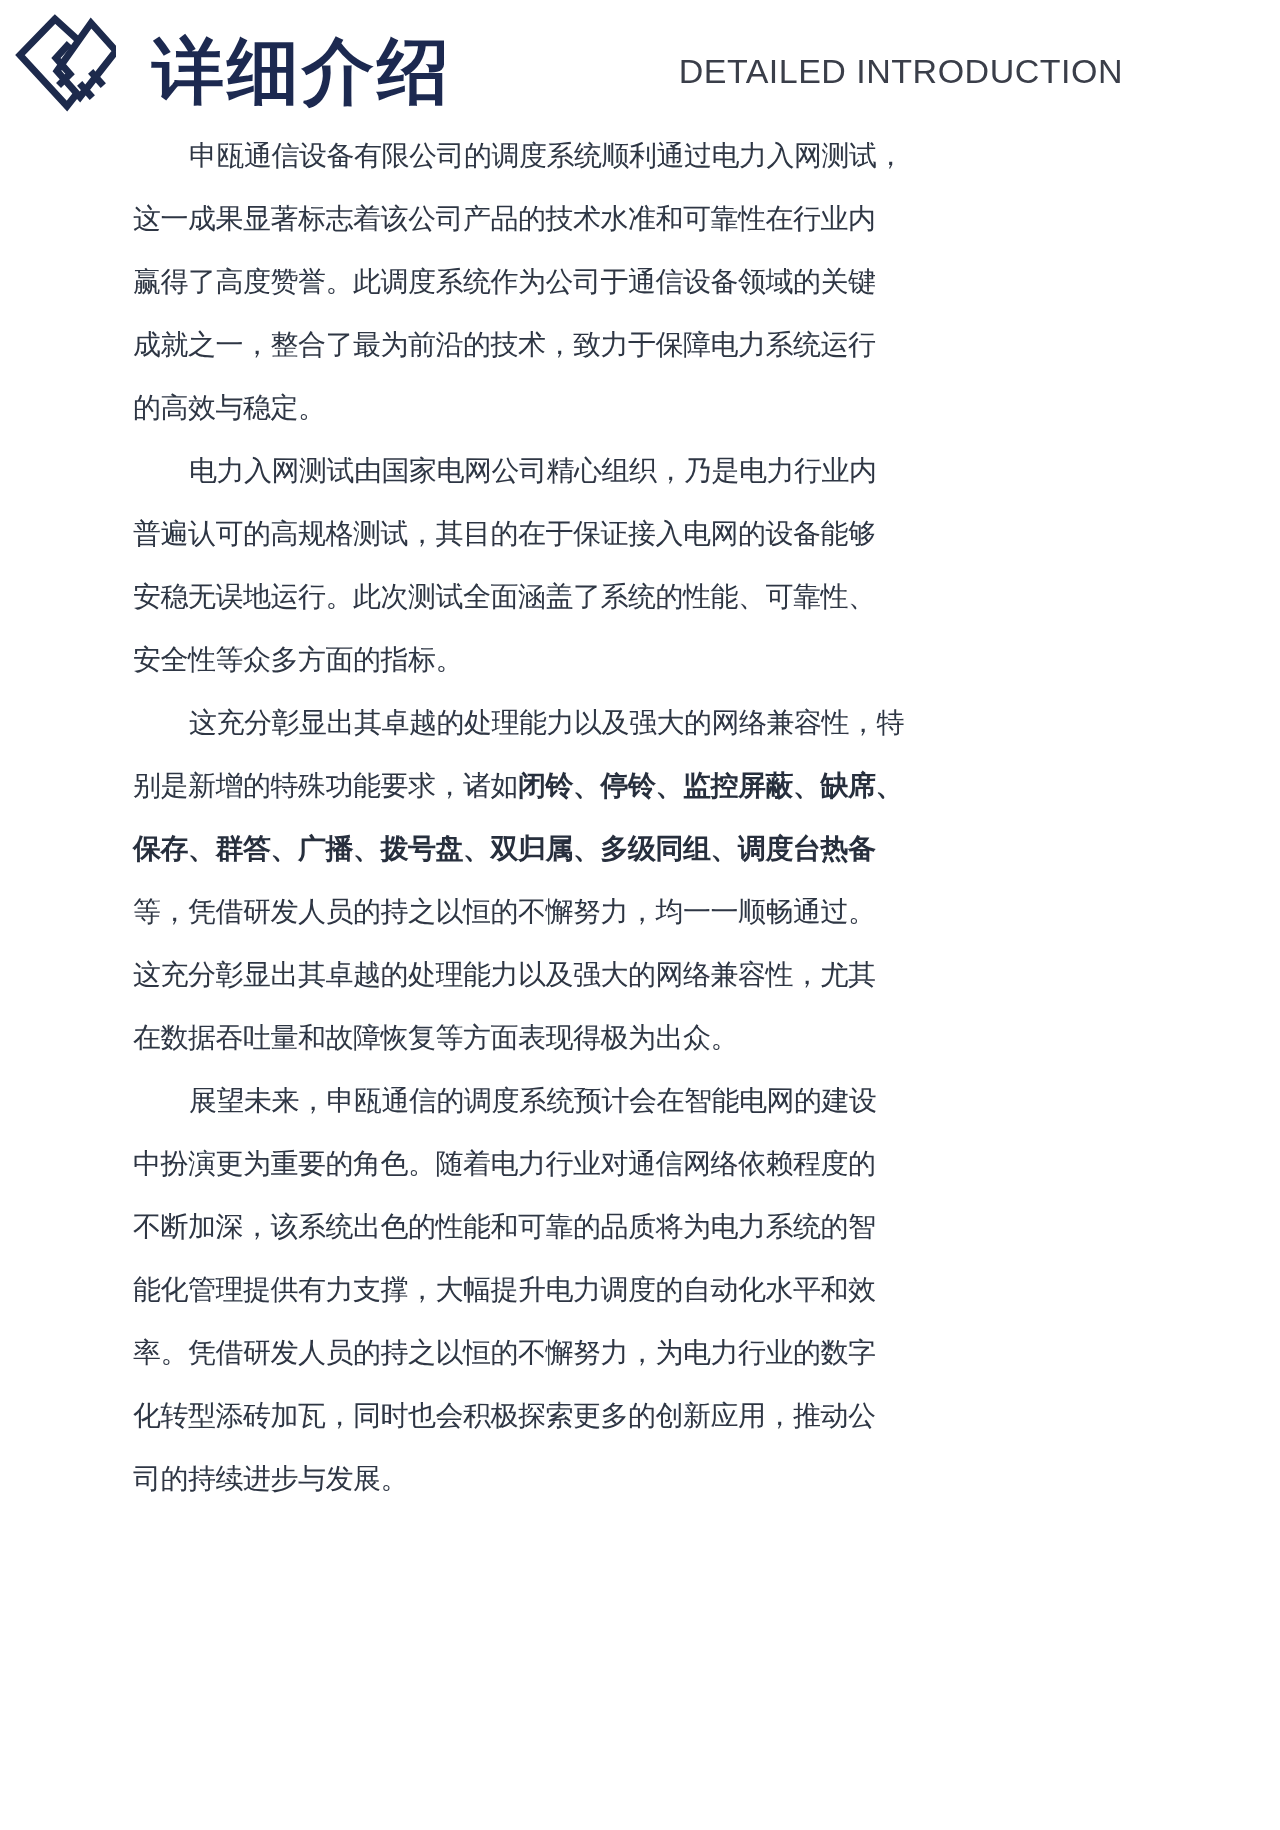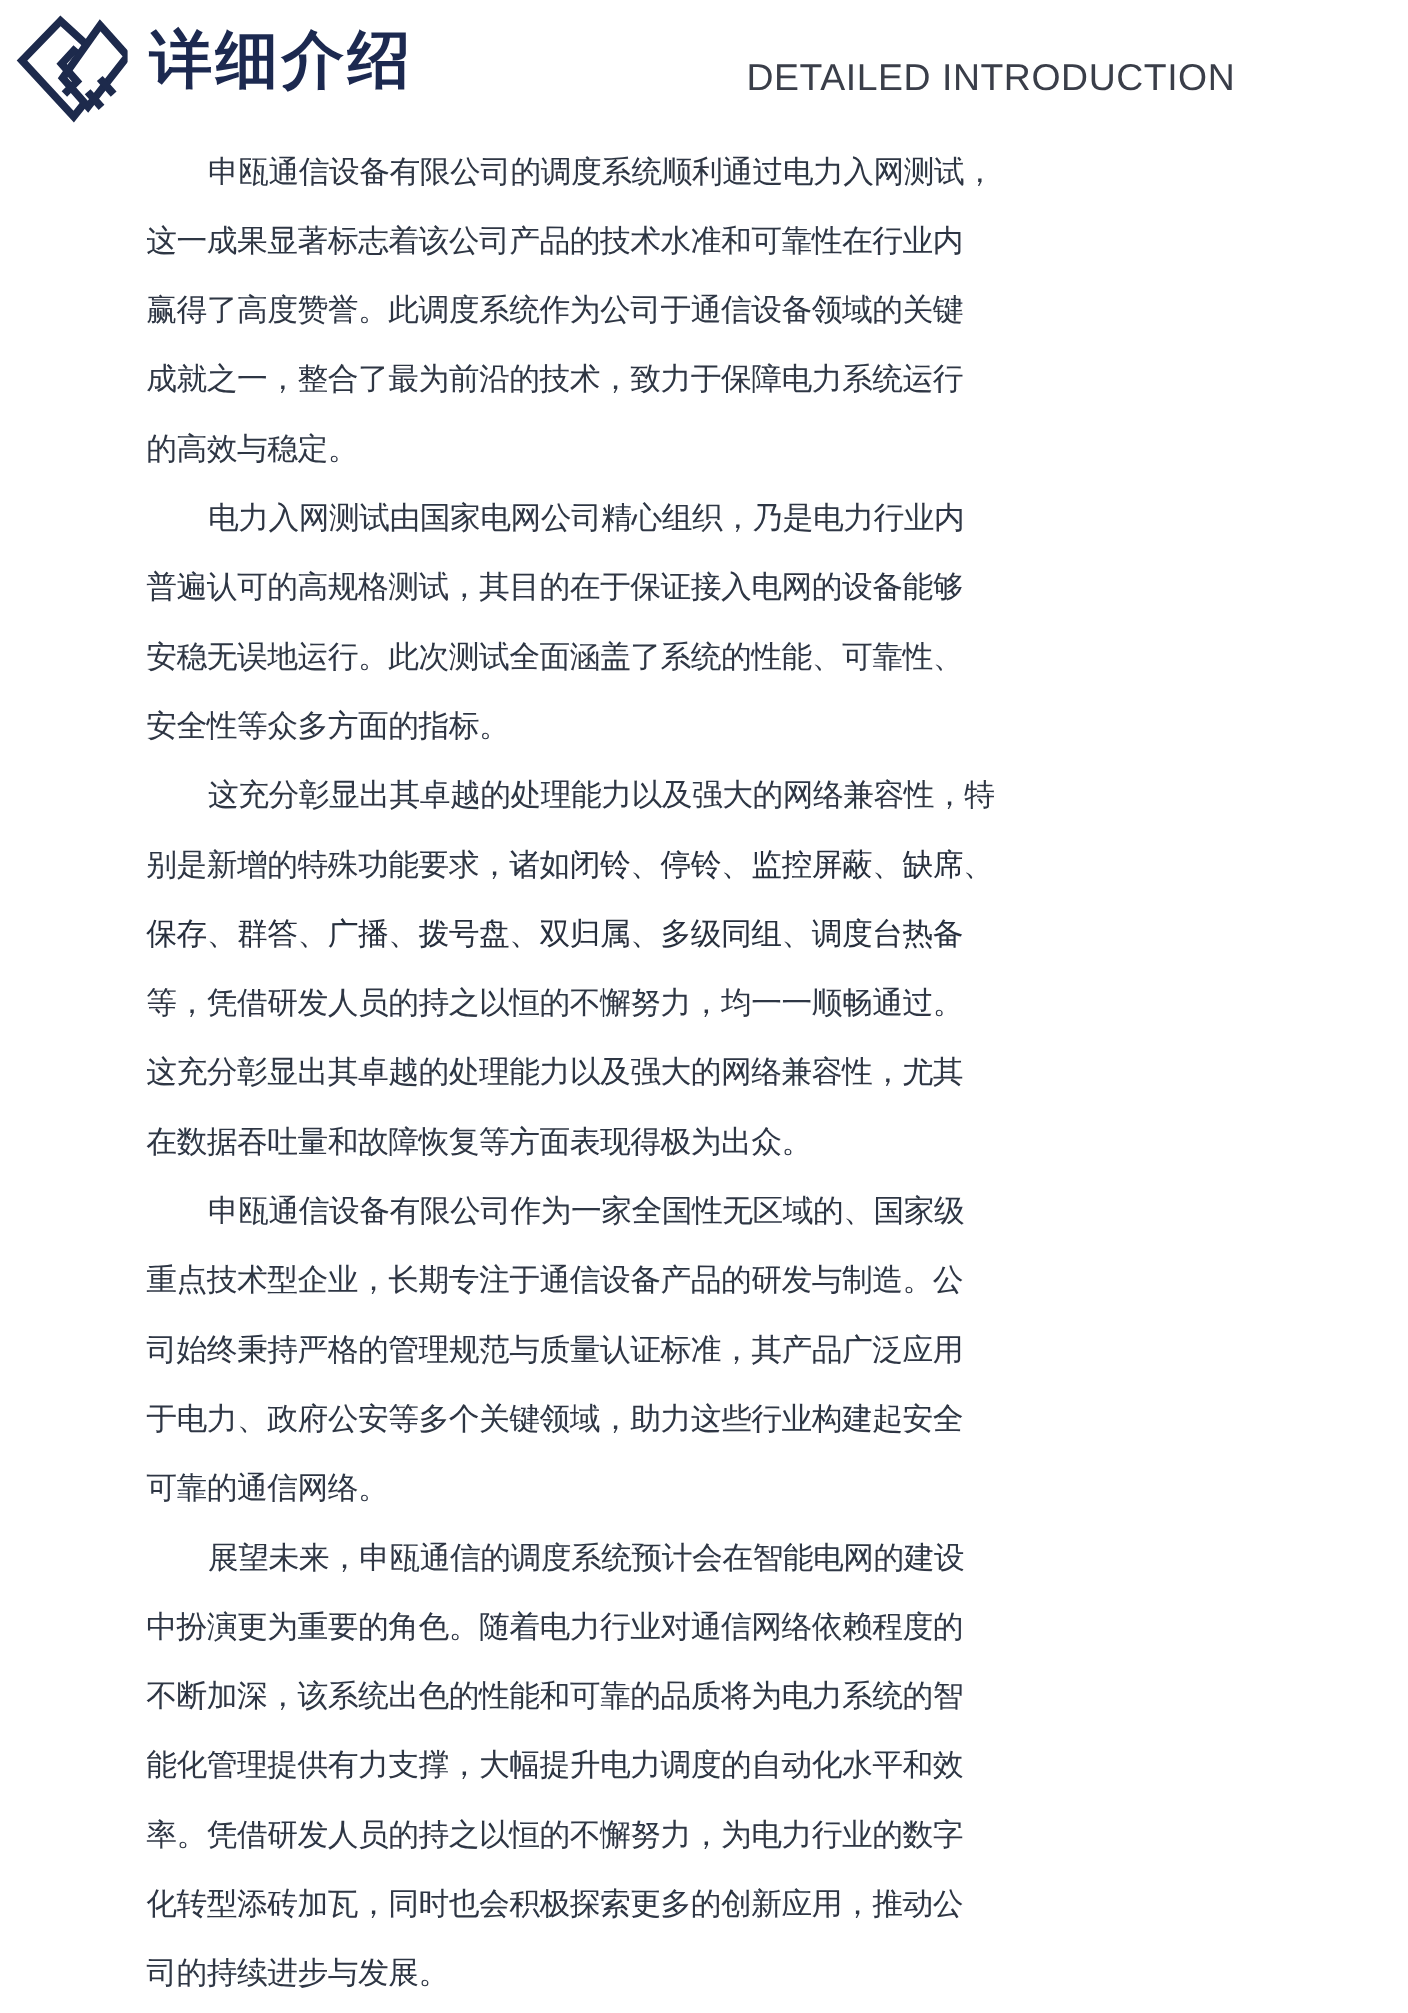--- a/index.html
+++ b/index.html
@@ -24,26 +24,26 @@
     left: 12px;
     top: 8px;
     width: 104px;
     height: 104px;
     display: block;
   }
   .page-title {
     position: absolute;
     left: 136px;
     top: 0;
-    margin: 0;
+    margin: 16px;
     height: 112px;
     line-height: 112px;
     font-family: "Liberation Serif", "DejaVu Serif", serif;
     font-weight: 700;
-    font-size: 57px;
+    font-size: 72px;
     letter-spacing: 3px;
     color: #1c2950;
     white-space: nowrap;
   }
   .page-subtitle {
     position: absolute;
     right: 157px;
     top: 52px;
     font-size: 34px;
     font-weight: 400;
@@ -61,21 +61,21 @@
     padding: 0;
     font-size: 28px;
     line-height: 63px;
     letter-spacing: -0.5px;
     font-weight: 300;
     color: #2e3644;
     text-indent: 2em;
     white-space: pre;
   }
   .para .bold {
-    font-weight: 400;
+    font-weight: 700;
     color: #272f3d;
   }
 </style>
 </head>
 <body>
 
 <div class="header">
   <span class="logo"><svg width="104" height="104" viewBox="0 0 104 100" xmlns="http://www.w3.org/2000/svg">
         <g stroke="#1d2a4c" stroke-width="7" fill="none" stroke-linejoin="miter" stroke-linecap="square">
           <path d="M43 9 L8 45 L55 96 L90 52 Z"></path>
@@ -98,25 +98,20 @@
   <p class="para">电力入网测试由国家电网公司精心组织，乃是电力行业内
 普遍认可的高规格测试，其目的在于保证接入电网的设备能够
 安稳无误地运行。此次测试全面涵盖了系统的性能、可靠性、
 安全性等众多方面的指标。</p>
   <p class="para"><span>这充分彰显出其卓越的处理能力以及强大的网络兼容性，特
 别是新增的特殊功能要求，诸如</span><span class="bold">闭铃、停铃、监控屏蔽、缺席、
 保存、群答、广播、拨号盘、双归属、多级同组、调度台热备</span><span>
 等，凭借研发人员的持之以恒的不懈努力，均一一顺畅通过。
 这充分彰显出其卓越的处理能力以及强大的网络兼容性，尤其
 在数据吞吐量和故障恢复等方面表现得极为出众。</span></p>
-  <p class="para">申瓯通信设备有限公司作为一家全国性无区域的、国家级
-重点技术型企业，长期专注于通信设备产品的研发与制造。公
-司始终秉持严格的管理规范与质量认证标准，其产品广泛应用
-于电力、政府公安等多个关键领域，助力这些行业构建起安全
-可靠的通信网络。</p>
   <p class="para">展望未来，申瓯通信的调度系统预计会在智能电网的建设
 中扮演更为重要的角色。随着电力行业对通信网络依赖程度的
 不断加深，该系统出色的性能和可靠的品质将为电力系统的智
 能化管理提供有力支撑，大幅提升电力调度的自动化水平和效
 率。凭借研发人员的持之以恒的不懈努力，为电力行业的数字
 化转型添砖加瓦，同时也会积极探索更多的创新应用，推动公
 司的持续进步与发展。</p>
 </div>
 
 </body></html>

